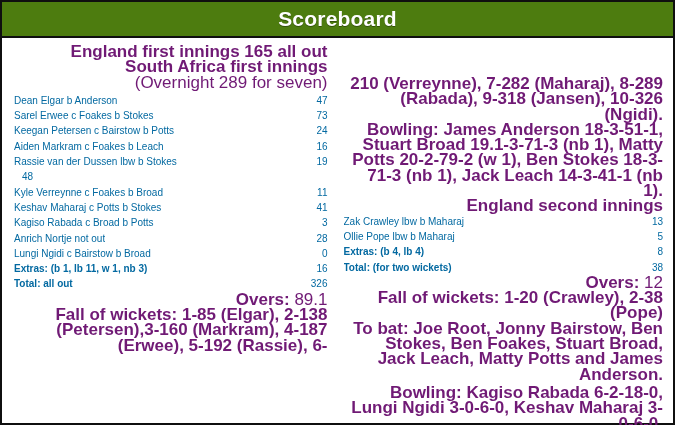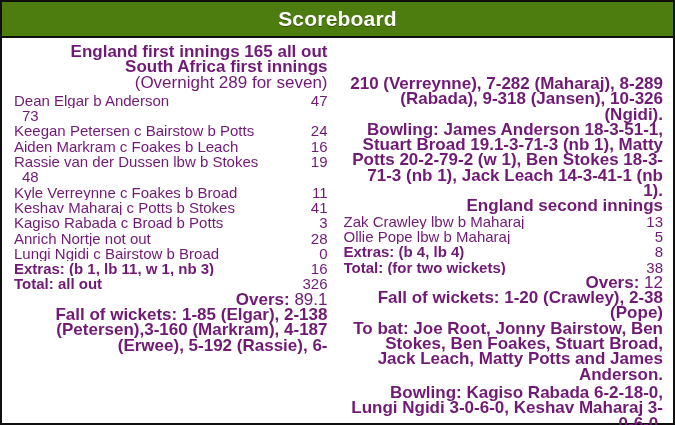--- a/index.html
+++ b/index.html
@@ -45,23 +45,23 @@
   .col {
     width: 50%;
     box-sizing: border-box;
     padding: 0 10px 0 12px;
   }
   .col-right {
     padding: 0 10px 0 6px;
     margin-top: 32px;
   }
   .line {
-    font-size: 15px;
+    font-size: 10px;
     line-height: 15.3px;
-    color: #701a75;
+    color: #0369a1;
     display: flex;
     justify-content: space-between;
     align-items: flex-end;
     white-space: nowrap;
   }
   .line .nm {
     overflow: hidden;
     text-overflow: ellipsis;
   }
   .line .val {
@@ -100,20 +100,21 @@
       <div class="para b">England first innings 165 all out</div>
       <div class="para b">South Africa first innings</div>
       <div class="para">(Overnight 289 for seven)</div>
       <div class="spacer"></div>
 
       <div class="line">
         <span class="nm">Dean Elgar b Anderson</span>
         <span class="val">47</span>
       </div>
       <div class="line">
+        <span class="nm">Sarel Erwee c Foakes b Stokes</span>
         <span class="val">73</span>
       </div>
       <div class="line">
         <span class="nm">Keegan Petersen c Bairstow b Potts</span>
         <span class="val">24</span>
       </div>
       <div class="line">
         <span class="nm">Aiden Markram c Foakes b Leach</span>
         <span class="val">16</span>
       </div>

